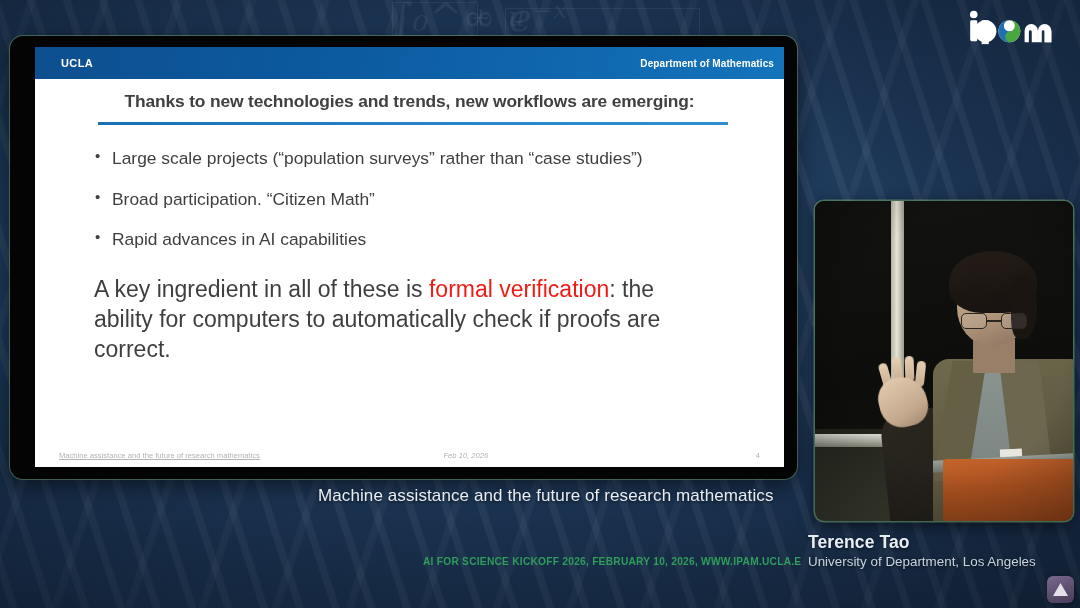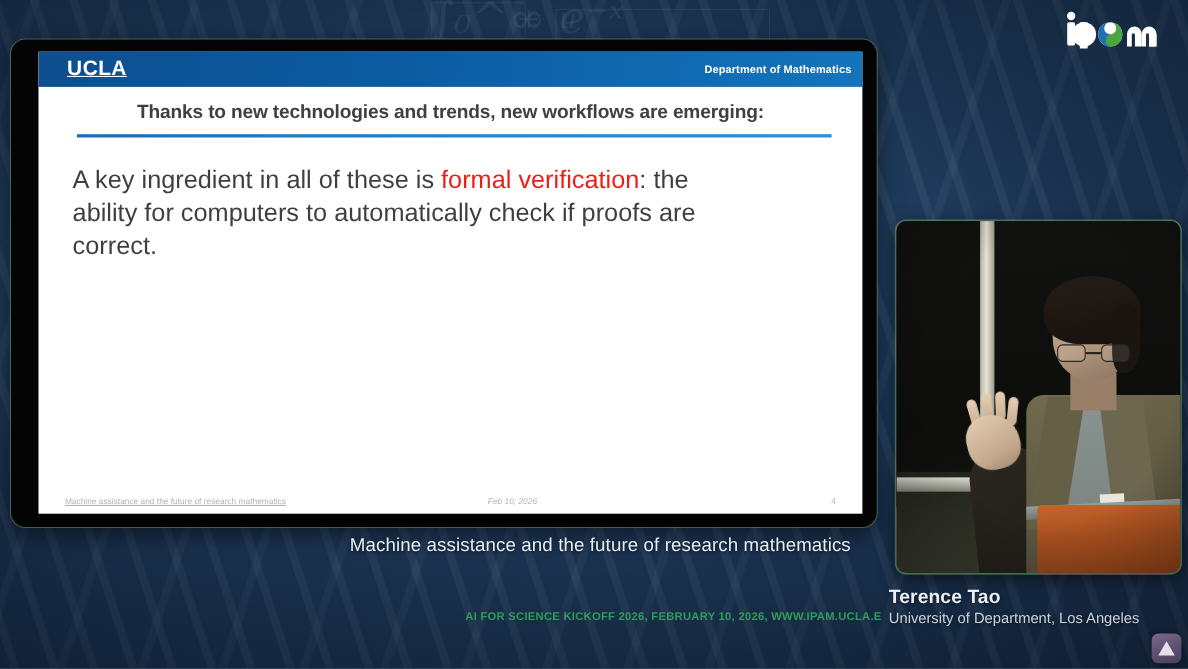--- a/index.html
+++ b/index.html
@@ -93,37 +93,36 @@
     position: relative;
     height: 32px;
     background: linear-gradient(100deg, #0d4f8f 0%, #0c5aa0 40%, #1474bb 100%);
     display: flex;
     align-items: center;
     justify-content: space-between;
     padding: 0 10px 0 26px;
   }
   .ucla-logo {
     color: #ffffff;
-    font-size: 19px;
+    font-size: 11px;
     font-weight: bold;
     letter-spacing: 0.4px;
-    text-decoration: underline;
   }
   .dept-label {
     color: #ffffff;
     font-size: 10px;
     font-weight: bold;
     letter-spacing: 0.1px;
   }
 
   
   .slide-body {
     position: relative;
     height: calc(100% - 32px);
-    padding: 0 10px;
+    padding: 0 38px;
   }
   .slide-title {
     margin: 11px 18px 0 18px;
     text-align: center;
     color: #404040;
     font-size: 17.4px;
     font-weight: bold;
     line-height: 1.33;
     letter-spacing: -0.15px;
   }
@@ -401,20 +400,25 @@
 
       <div class="slide-header">
         <div class="ucla-logo">UCLA</div>
         <div class="dept-label">Department of Mathematics</div>
       </div>
 
       <div class="slide-body">
         <div class="slide-title">Thanks to new technologies and trends, new workflows are emerging:</div>
         <div class="title-rule"></div>
 
+        <div class="bullets">
+          <div class="bullet">Large scale projects (“population surveys” rather than “case studies”)</div>
+          <div class="bullet">Broad participation.  “Citizen Math”</div>
+          <div class="bullet">Rapid advances in AI capabilities</div>
+        </div>
 
         <div class="para">
           <span>A key ingredient in all of these is </span><span class="hl-red">formal verification</span><span>: the ability for computers to automatically check if proofs are correct.</span>
         </div>
 
         <div class="slide-footer">
           <div class="foot-left">Machine assistance and the future of research mathematics</div>
           <div class="foot-center">Feb 10, 2026</div>
           <div class="foot-right">4</div>
         </div>

